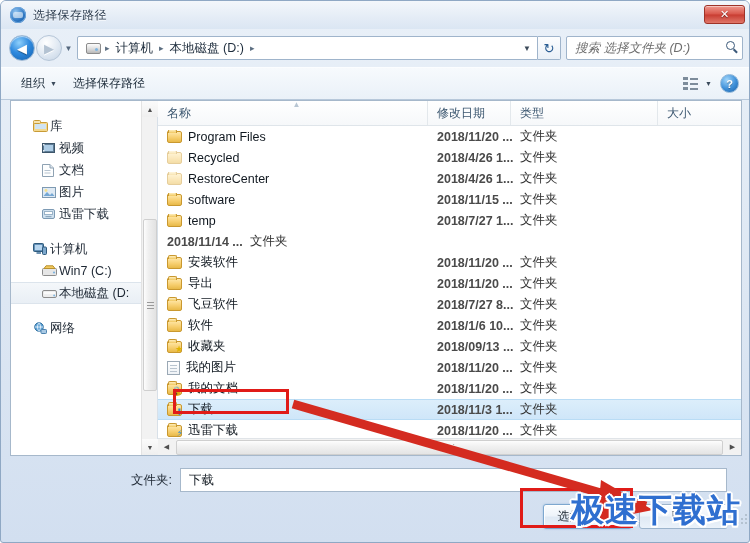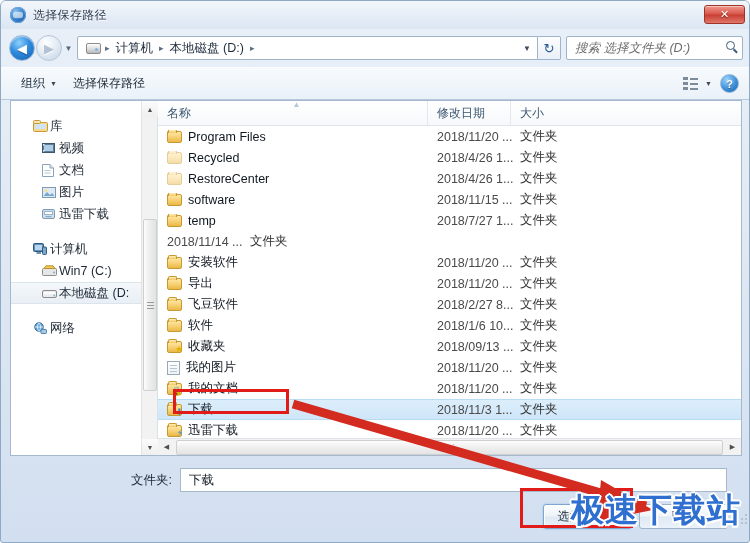--- a/index.html
+++ b/index.html
@@ -242,21 +242,21 @@
   .rows { position: absolute; left:0; right:0; top:25px; bottom:17px; overflow:hidden; }
   .row {
     height: 21px; display: flex; align-items: center;
     font-size: 12.5px; color: #101820;
   }
   .row.selected {
     background: linear-gradient(180deg,#dceefb 0%, #cfe6f9 100%);
     border-top: 1px solid #b9dcf5; border-bottom: 1px solid #b9dcf5;
   }
   .cell-name { display:flex; align-items:center; gap:6px; padding-left:9px; overflow:hidden; white-space:nowrap; }
-  .cell-date { color:#4a4a4a; white-space:nowrap; padding-left:9px; }
+  .cell-date { color:#4a4a4a; white-space:nowrap; padding-left:9px;font-weight:bold; }
   .cell-type { color:#303030; white-space:nowrap; padding-left:9px; }
   .cell-size { }
 
   
   .folder {
     width: 15px; height: 12px; flex: none; position: relative;
     background: linear-gradient(180deg,#ffe7a8 0%, #f7cf70 55%, #e8b948 100%);
     border: 1px solid #c9982f; border-radius: 1px 2px 2px 2px;
   }
   .folder::before {
@@ -543,20 +543,23 @@
 
     <div class="filepane">
       <div class="col-head">
         <div class="cell" style="width:270px">
           <span class="sort-mark">▲</span>
           <span>名称</span>
         </div>
         <div class="cell" style="width:83px">
           <span>修改日期</span>
         </div>
+        <div class="cell" style="width:147px">
+          <span>类型</span>
+        </div>
         <div class="cell" style="width:70px;border-right:none">
           <span>大小</span>
         </div>
       </div>
 
       <div class="rows">
 
         <div class="row">
           <div class="cell-name" style="width:270px">
               <span class="folder"></span>
@@ -631,21 +634,21 @@
           <div class="cell-date" style="width:83px">2018/11/20 ...</div>
           <div class="cell-type" style="width:147px">文件夹</div>
           <div class="cell-size" style="width:70px"></div>
         </div>
 
         <div class="row">
           <div class="cell-name" style="width:270px">
               <span class="folder"></span>
               <span>飞豆软件</span>
             </div>
-          <div class="cell-date" style="width:83px">2018/2/27 8...</div>
+          <div class="cell-date" style="width:83px">2018/7/27 8...</div>
           <div class="cell-type" style="width:147px">文件夹</div>
           <div class="cell-size" style="width:70px"></div>
         </div>
 
         <div class="row">
           <div class="cell-name" style="width:270px">
               <span class="folder"></span>
               <span>软件</span>
             </div>
           <div class="cell-date" style="width:83px">2018/1/6 10...</div>

